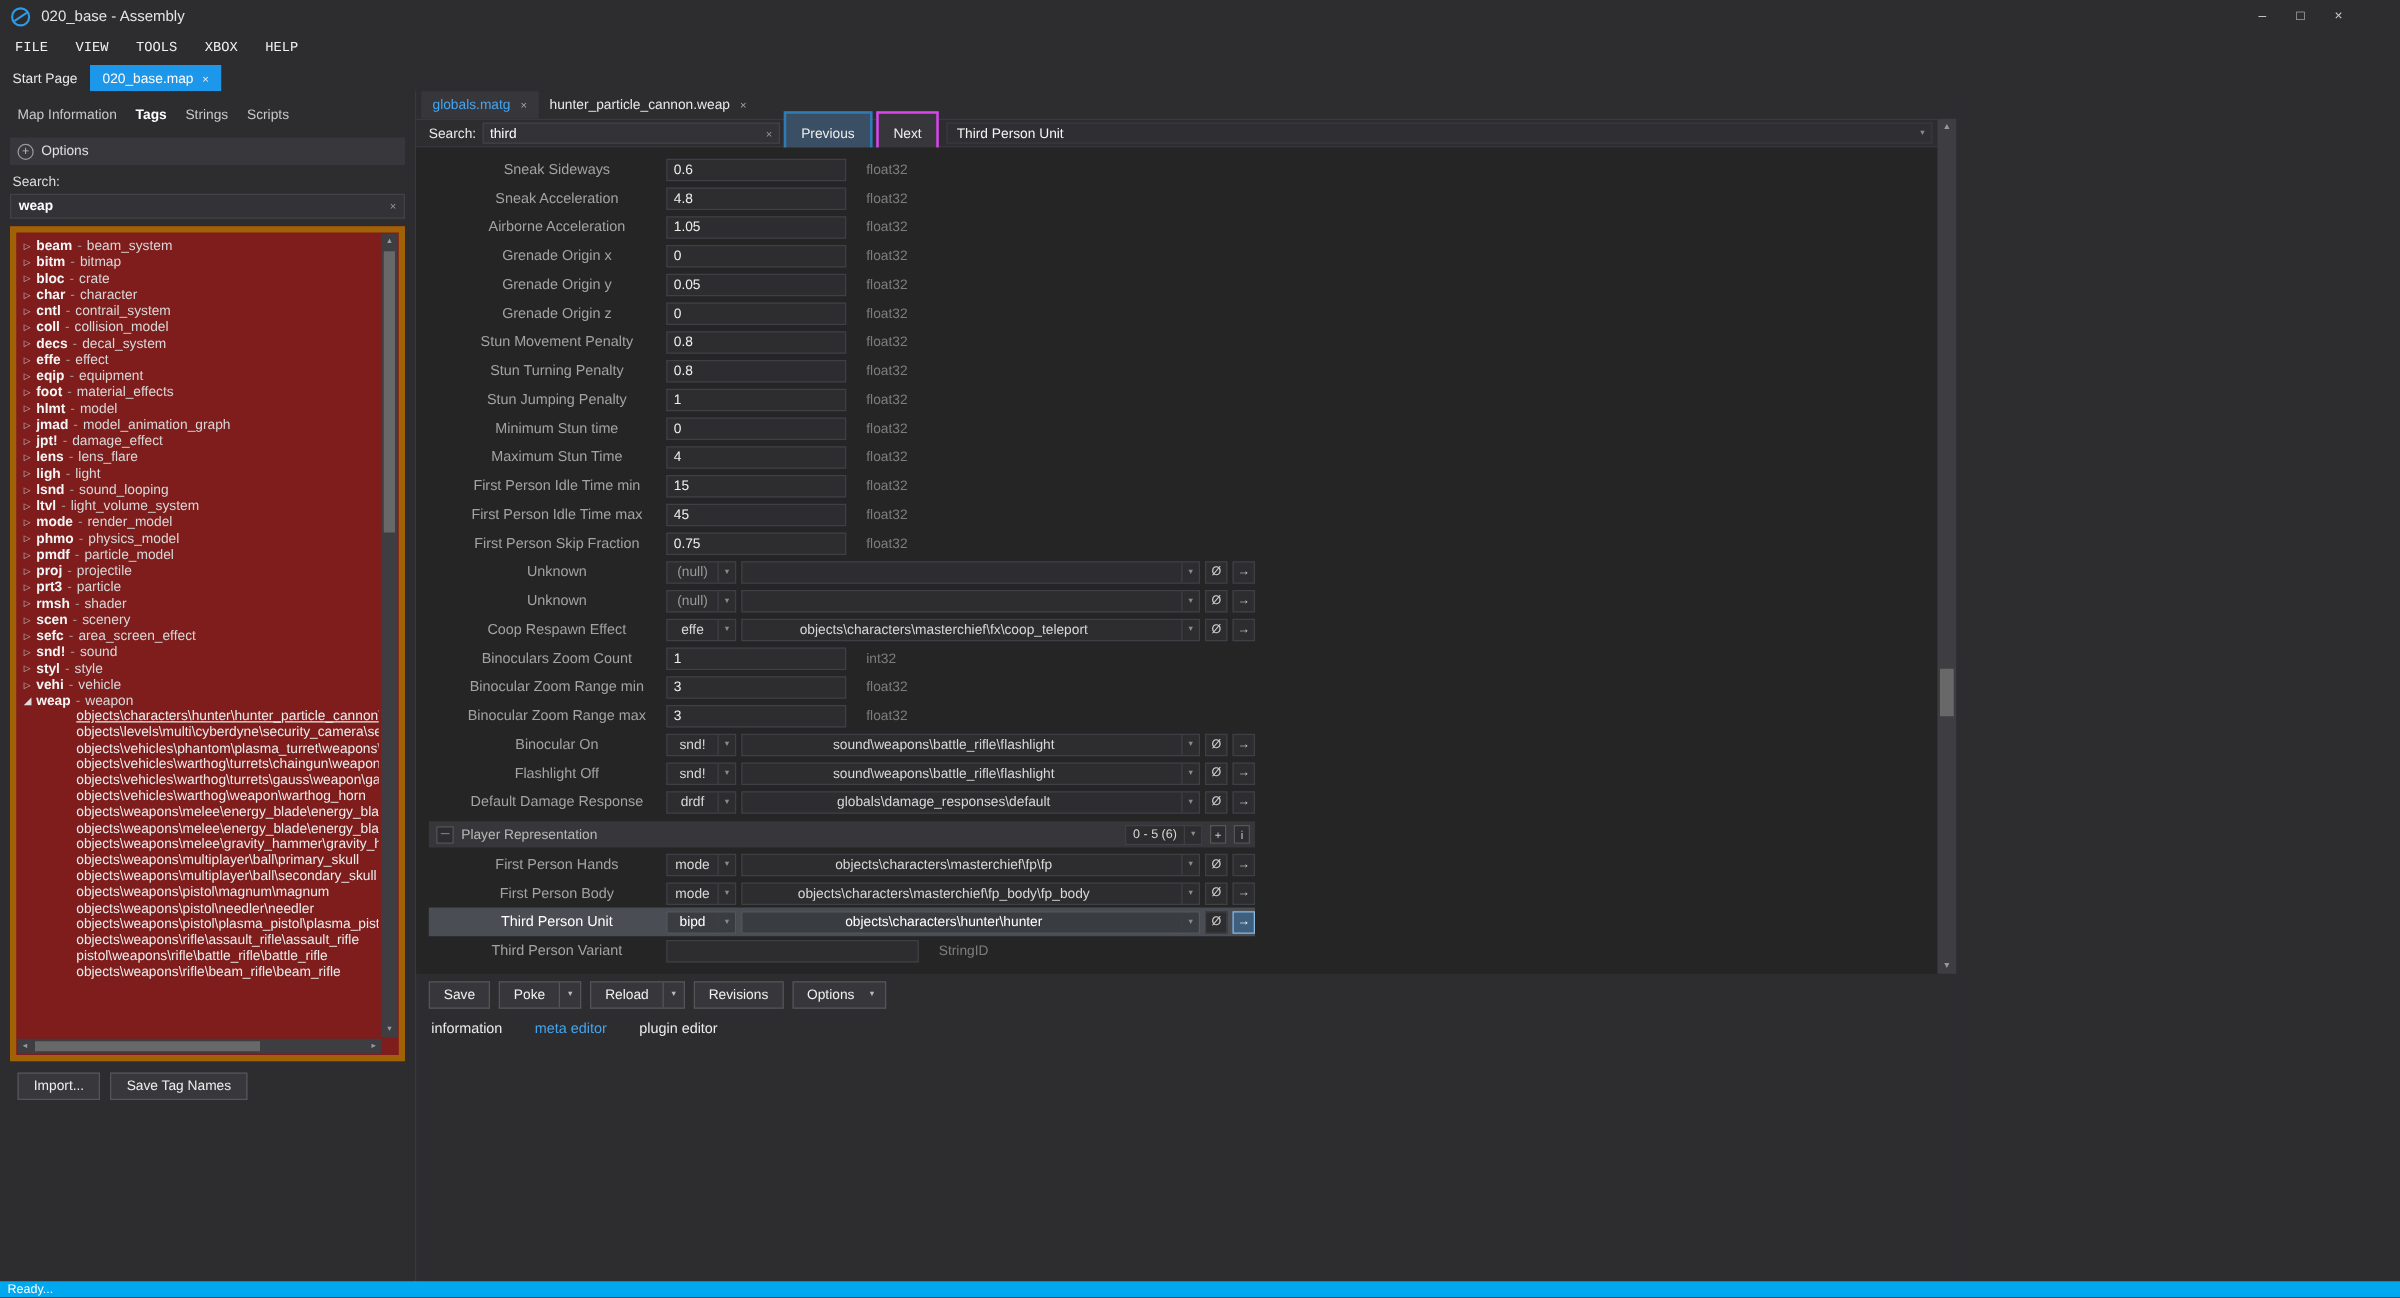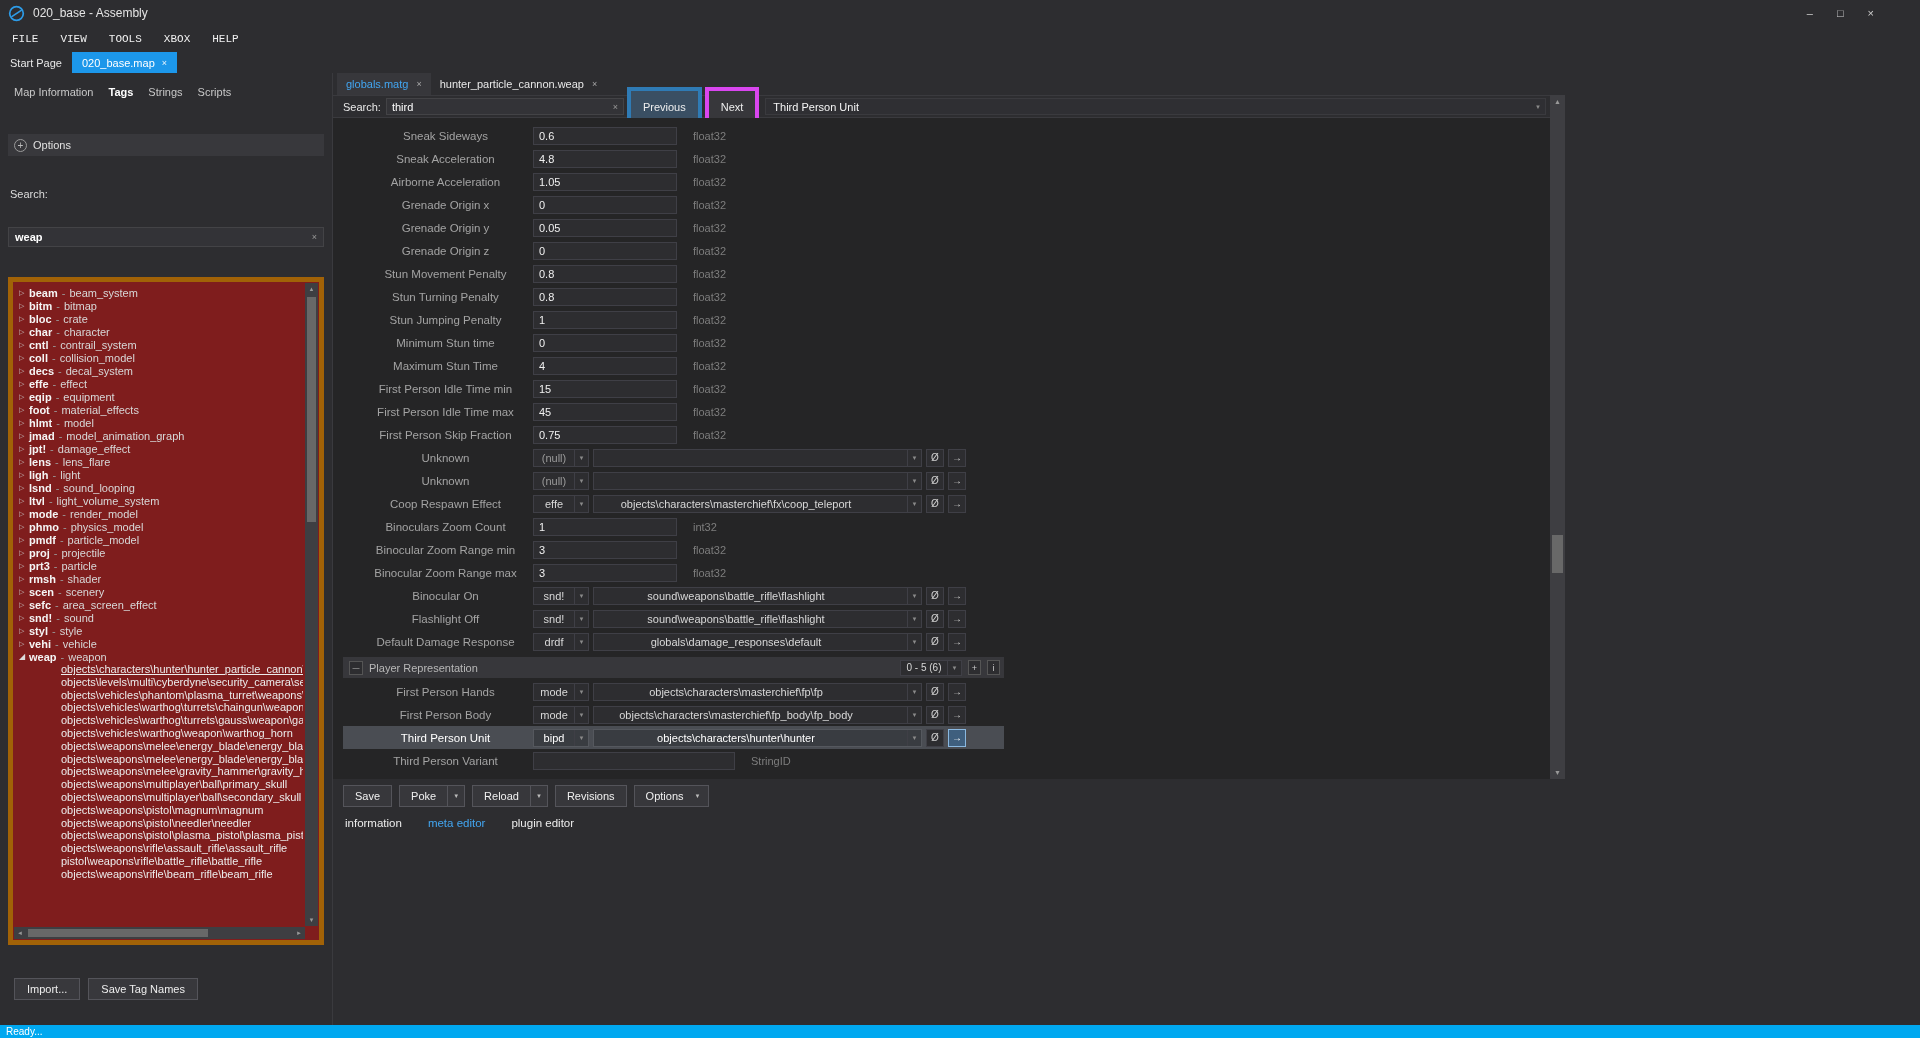--- a/index.html
+++ b/index.html
@@ -17,21 +17,21 @@
   .menu-item { cursor:default; }
   .maptabs { height:21px; display:flex; align-items:stretch; }
   .maptab { display:flex; align-items:center; padding:0 10px; color:#e8e8e8; gap:7px; }
   .maptab.active { background:#1c97ea; color:#fff; }
   .tabclose { font-size:9px; opacity:.9; }
 
   
   .content { position:absolute; top:73px; left:0; right:0; bottom:13px; display:flex; }
 
   
-  .left-panel { width:332px; display:flex; flex-direction:column; background:#2d2d30;gap:24px; }
+  .left-panel { width:332px; display:flex; flex-direction:column; background:#2d2d30; }
   .panel-tabs { display:flex; gap:15px; padding:13px 0 6px 14px; color:#c8c8c8; }
   .panel-tab.active { color:#fff; font-weight:bold; }
   .options-bar { margin:6px 8px 2px 8px; height:22px; background:#38383c; display:flex;
                  align-items:center; gap:6px; padding-left:6px; color:#e0e0e0; flex:none; }
   .plus-circle { width:13px; height:13px; border:1px solid #9a9a9a; border-radius:50%;
                  color:#bdbdbd; font-size:10px; line-height:11px; text-align:center; }
   .sb-search-label { padding:6px 0 3px 10px; color:#dcdcdc; }
   .sb-search { margin:0 8px; height:20px; background:#333337; border:1px solid #434346;
                display:flex; align-items:center; padding:0 6px; flex:none; }
   .sb-search .val { flex:1; font-weight:bold; color:#fff; }
@@ -69,21 +69,21 @@
   .doc-tab .tabclose { color:#b5b5b5; }
   .searchbar { position:absolute; top:22px; left:0; right:15px; height:23px; background:#2d2d30;
                border-top:1px solid #3a3a3e; border-bottom:1px solid #3a3a3e;
                display:flex; align-items:center; padding-left:10px; gap:3px; }
   .searchbar .lbl { margin-right:2px; color:#e8e8e8; }
   .es-input { width:238px; height:17px; background:#333337; border:1px solid #434346;
               display:flex; align-items:center; padding:0 5px; }
   .es-input .val { flex:1; color:#fff; }
   .es-input .clear { color:#9a9a9a; font-size:9px; }
   .es-btn { height:17px; padding:16px 12px; display:flex; align-items:center;
-            background:#37373b; border:4px solid #d946ef; color:#eee; }
+            background:#37373b; border:2px solid #d946ef; color:#eee; }
   .es-btn.prev { background:#3a4f63; border-color:#2f7bb5; }
   .es-result { flex:1; height:17px; margin:0 4px 0 3px; border:1px solid #3a3a3e; background:#2f2f33;
                display:flex; align-items:center; padding-left:7px; color:#f5f5f5; }
   .es-result .combo-arrow { margin-left:auto; border-left:none; }
 
   .meta-area { position:absolute; top:45px; left:0; right:15px; bottom:246px;
                background:#252526; overflow:hidden;text-align:center; }
   .meta-rows { position:absolute; left:10px; top:6px; width:661px; }
   .meta-row { height:23px; display:flex; align-items:center; }
   .meta-row.hl { background:#4a4d53; }
@@ -93,21 +93,21 @@
   .m-input { width:144px; height:18px; background:#2d2d30; border:1px solid #3f3f46;
              display:flex; align-items:center; padding:0 5px; color:#f0f0f0; }
   .m-input.wide { width:202px; }
   .m-type { margin-left:16px; color:#7d7d7d; }
   .combo { height:18px; background:#2d2d30; border:1px solid #3f3f46; display:flex; align-items:center; }
   .combo-text { flex:1; padding:0 5px; color:#d8d8d8; white-space:nowrap; overflow:hidden; }
   .combo-text.nulltext { color:#9a9a9a; }
   .combo-arrow { width:14px; min-width:14px; color:#8a8a8a; font-size:6px; border-left:1px solid #3f3f46;
                  align-self:stretch; display:flex; align-items:center; justify-content:center; }
   .m-class { width:56px; }
-  .m-path { width:329px; margin-left:4px;gap:29px; }
+  .m-path { width:367px; margin-left:4px;gap:29px; }
   .sqbtn { width:18px; height:18px; margin-left:4px; background:#2d2d30; border:1px solid #3f3f46;
            color:#cfcfcf; display:flex; align-items:center; justify-content:center; font-size:10px; }
   .meta-row.hl .combo, .meta-row.hl .m-input { background:#393c41; border-color:#55585e; }
   .meta-row.hl .combo-text { color:#fff; }
   .meta-row.hl .sqbtn.go { background:#3f5f7e; border-color:#8ab8e0; color:#fff; }
 
   .section-header { height:21px; margin:4px 0 2px 0; background:#37373b; display:flex;
                     align-items:center; gap:6px; padding:0 4px 0 6px; }
   .sec-collapse { width:14px; height:14px; background:#2d2d30; border:1px solid #555; color:#bbb;
                   font-size:7px; display:flex; align-items:center; justify-content:center; }

